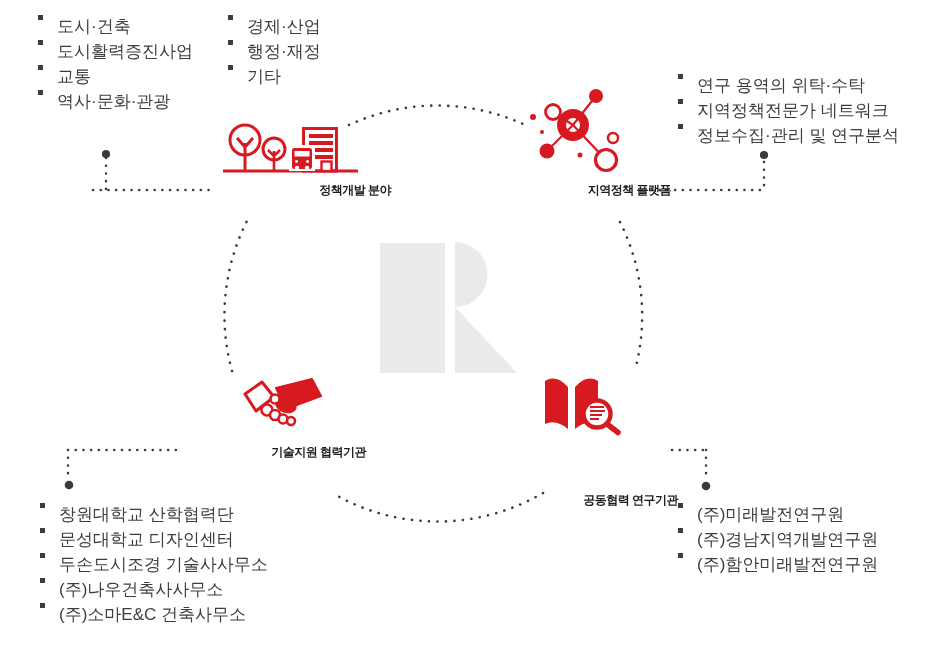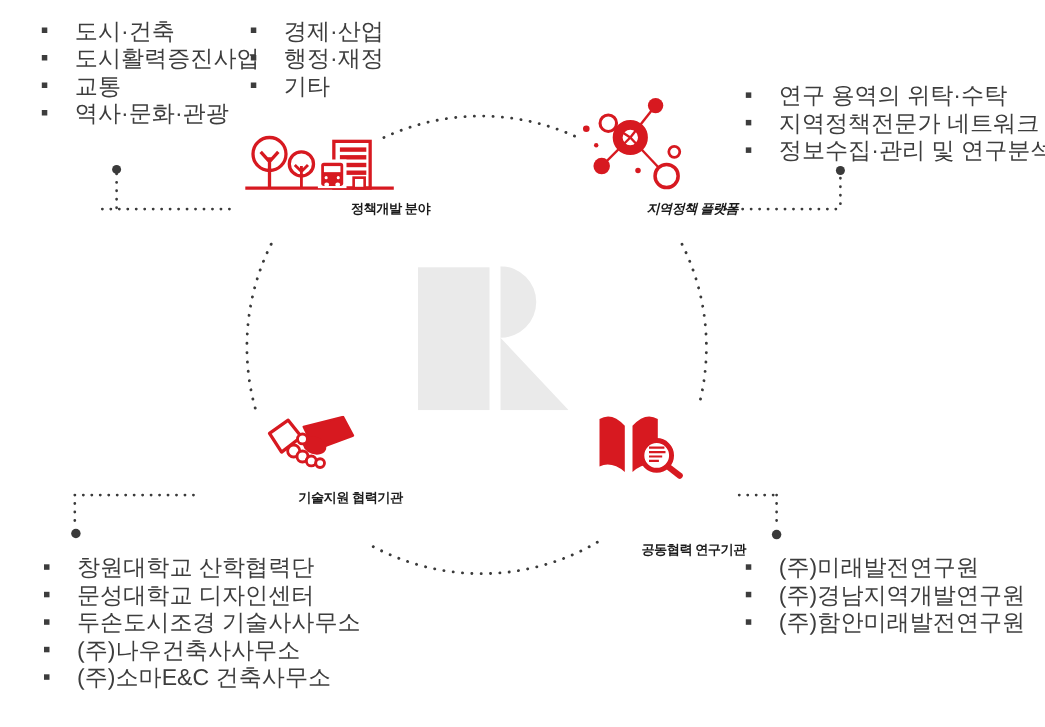--- a/index.html
+++ b/index.html
@@ -6,22 +6,22 @@
   body{
     width:950px;height:661px;position:relative;overflow:hidden;
     background:#ffffff;
     font-family:"Liberation Sans","DejaVu Sans",sans-serif;
     color:#3d3d3d;
   }
   .abs{position:absolute;}
   
   ul.blist{list-style:none;margin:0;padding:0;position:absolute;}
   ul.blist li{
-    display:flex;align-items:center;height:25px;gap:25px;
-    font-size:21px;color:#3d3d3d;white-space:nowrap;
+    display:flex;align-items:flex-start;height:25px;gap:14px;
+    font-size:17px;color:#3d3d3d;white-space:nowrap;
   }
   .bullet{width:5px;height:5px;background:#3d3d3d;flex:0 0 auto;}
   
   .node-label{
     position:absolute;width:200px;text-align:right;
     font-size:12px;font-weight:700;color:#1b1b1b;letter-spacing:-0.5px;
     white-space:nowrap;line-height:22px;
   }
   svg{display:block;}
   .layer0{z-index:0;} .layer1{z-index:1;} .layer2{z-index:2;}
@@ -124,21 +124,21 @@
   <circle cx="45" cy="41" r="11.5" fill="none" stroke="#d71920" stroke-width="9"></circle>
   <circle cx="68" cy="12" r="7" fill="#d71920"></circle>
   <circle cx="25" cy="28" r="7.5" fill="#ffffff" stroke="#d71920" stroke-width="2.8"></circle>
   <circle cx="5" cy="33" r="3" fill="#d71920"></circle>
   <circle cx="14" cy="48" r="2" fill="#d71920"></circle>
   <circle cx="19" cy="67" r="7.5" fill="#d71920"></circle>
   <circle cx="52" cy="71" r="2.5" fill="#d71920"></circle>
   <circle cx="85" cy="54" r="5" fill="#ffffff" stroke="#d71920" stroke-width="2.5"></circle>
   <circle cx="78" cy="76" r="10.5" fill="#ffffff" stroke="#d71920" stroke-width="3.2"></circle>
 </svg>
-<div class="node-label layer2" style="left:471px;top:179px;font-style:italic;">지역정책 플랫폼</div>
+<div class="node-label layer2" style="left:471px;top:179px;">지역정책 플랫폼</div>
 <ul class="blist layer2" style="left:678px;top:74px;">
   <li>
       <span class="bullet"></span>
       <span>연구 용역의 위탁·수탁</span>
     </li>
   <li>
       <span class="bullet"></span>
       <span>지역정책전문가 네트워크</span>
     </li>
   <li>

